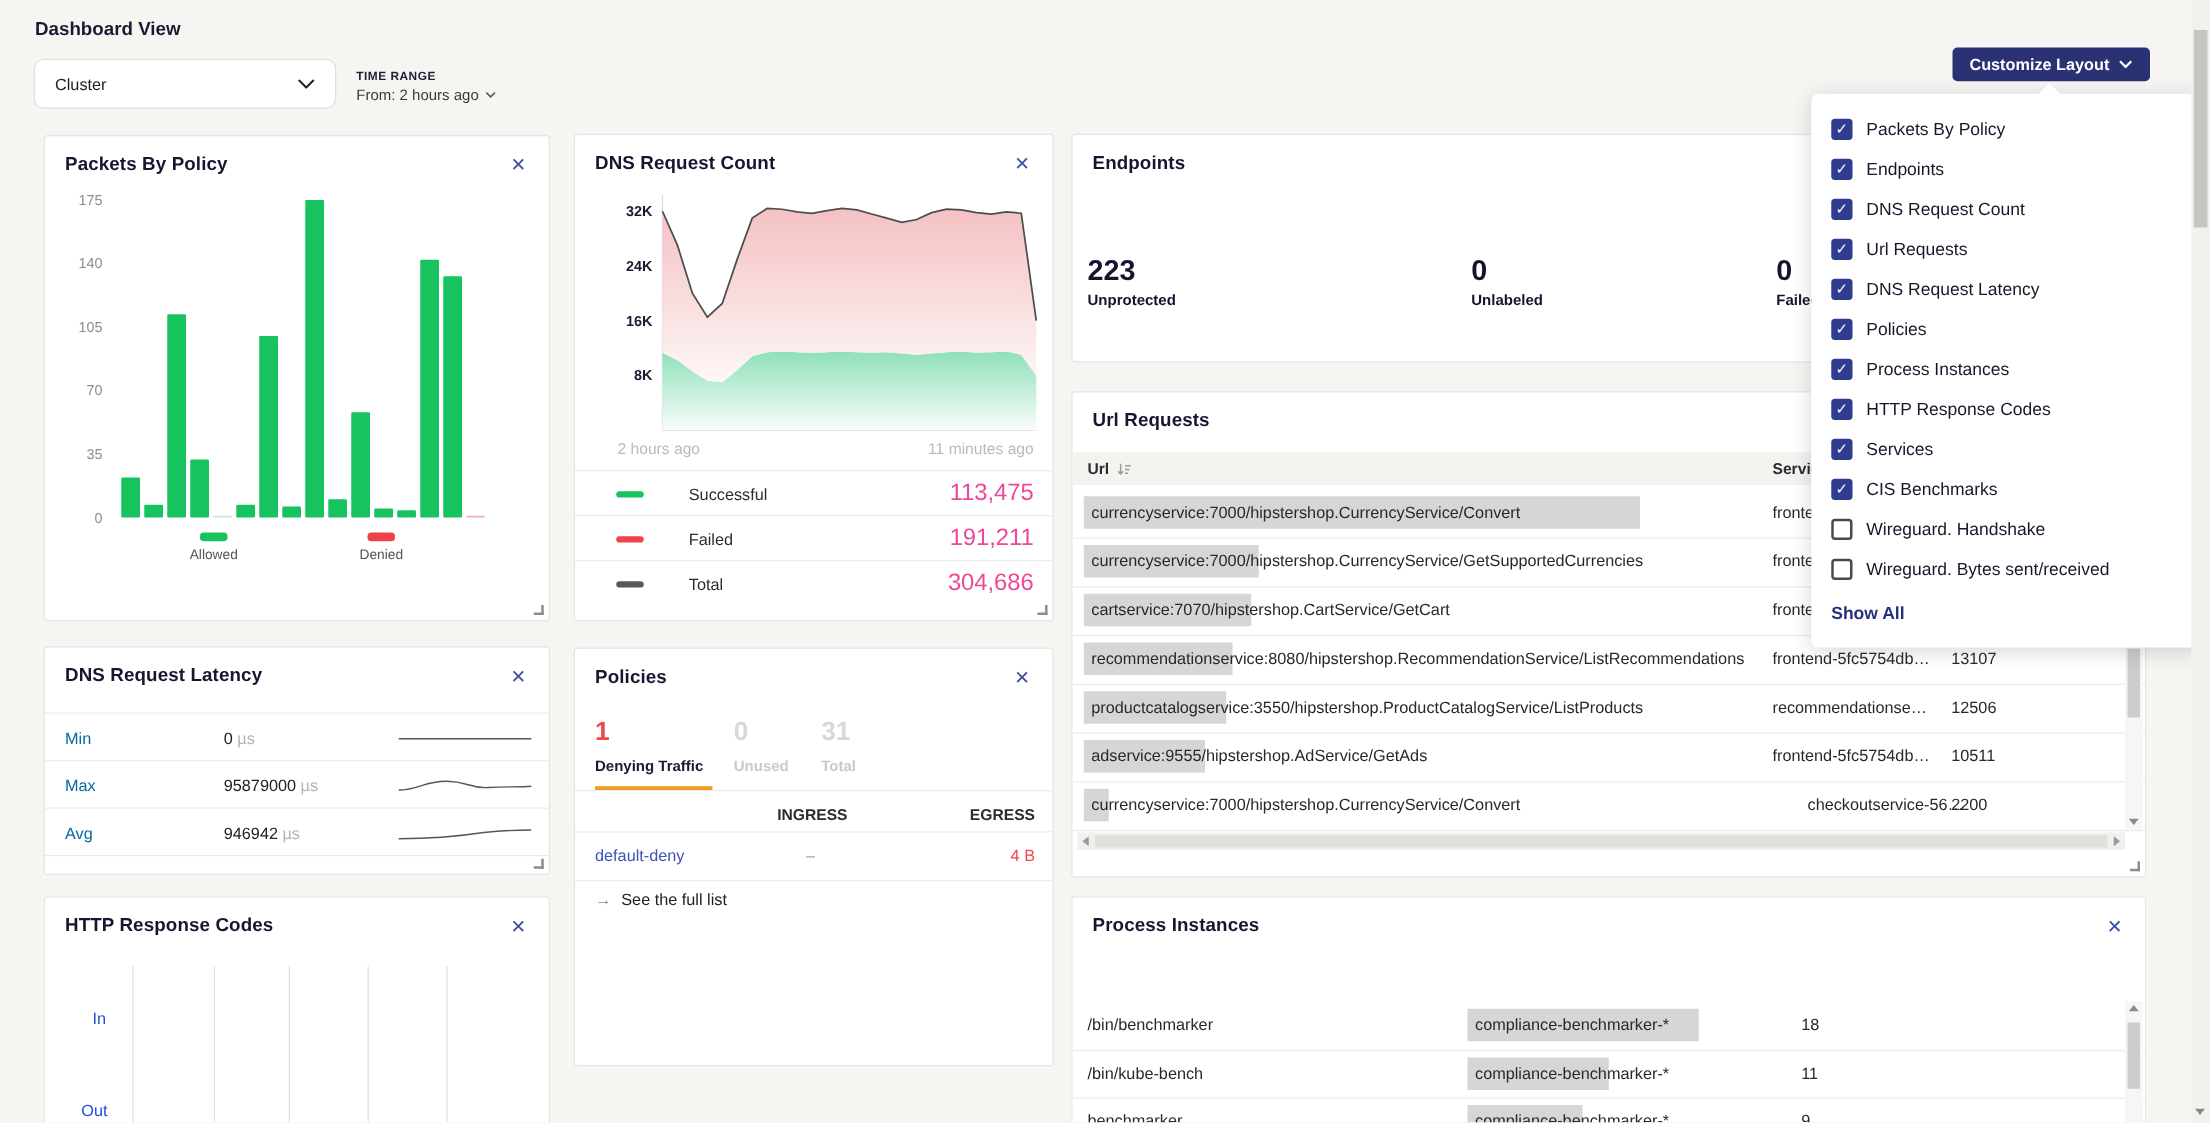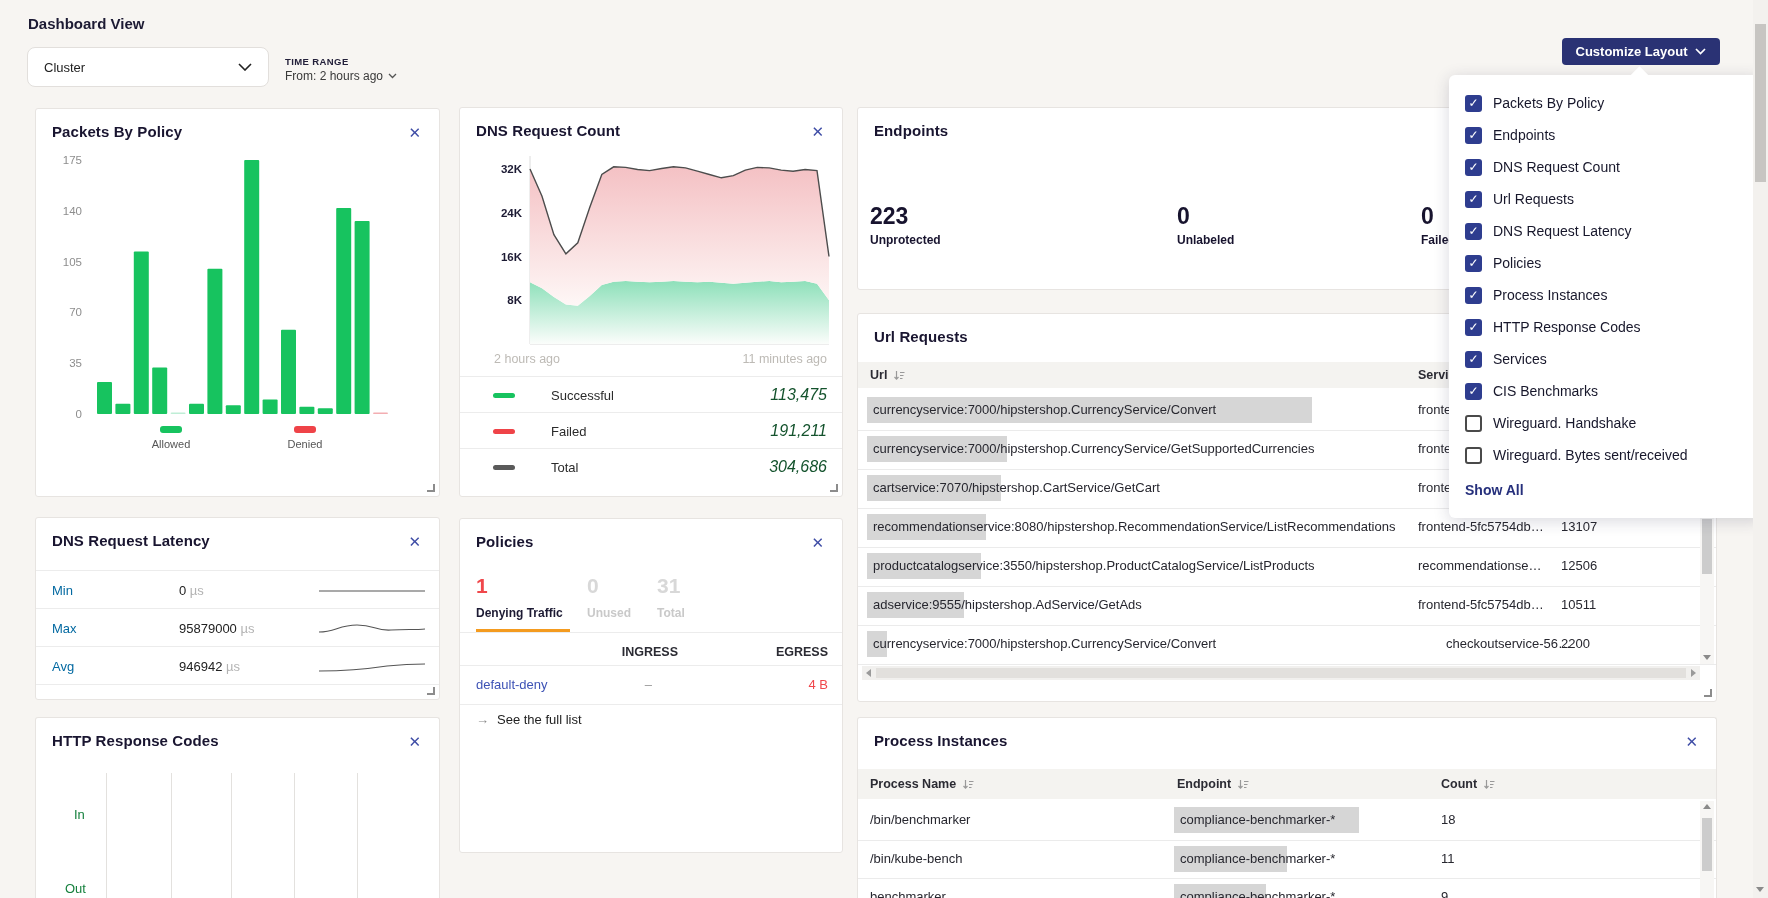--- a/index.html
+++ b/index.html
@@ -30,21 +30,21 @@
   .axis-label{font-size:11.5px;fill:#8d8d8d;font-family:"Liberation Sans",sans-serif;}
   
   .pkt-legend{position:absolute;top:317px;width:80px;text-align:center;}
   .pkt-swatch{width:22px;height:7px;border-radius:3px;margin:0 auto;}
   .pkt-name{font-size:11px;color:#555;margin-top:5px;}
   
   .dns-xlab{position:absolute;top:244px;font-size:12.5px;color:#bdbab5;}
   .legend-row{position:absolute;left:0;width:100%;height:36px;border-top:1px solid #ececec;display:flex;align-items:center;}
   .legend-swatch{position:absolute;left:33px;width:22px;height:5px;border-radius:2.5px;}
   .legend-name{position:absolute;left:91px;font-size:13px;color:#2b2b2b;}
-  .legend-value{position:absolute;right:15px;font-size:16px;color:#14532d;font-style:italic;}
+  .legend-value{position:absolute;right:15px;font-size:19px;color:#ec4899;}
   
   .ep-stat{position:absolute;top:95px;}
   .ep-value{font-size:23px;font-weight:800;color:#17132e;}
   .ep-label{font-size:12px;font-weight:700;color:#17132e;margin-top:3px;}
   
   .tbl-head{position:absolute;left:0;width:100%;height:25px;background:#f4f3f0;display:flex;align-items:center;}
   .th{font-size:12.5px;font-weight:700;color:#2b2b33;display:flex;align-items:center;gap:6px;position:absolute;}
   .t-row{position:absolute;left:0;width:100%;height:39px;border-bottom:1px solid #ebebeb;}
   .cell-text{font-size:13px;color:#27272f;white-space:nowrap;}
   .hl-cell{position:absolute;height:26px;top:6px;}
@@ -59,21 +59,21 @@
   
   .pol-tab{position:absolute;top:55px;cursor:pointer;}
   .pol-num{font-size:21px;font-weight:800;}
   .pol-lab{font-size:12px;font-weight:700;margin-top:8px;}
   .pol-underline{position:absolute;left:16px;top:110px;width:94px;height:3px;background:#f49b1f;}
   .pol-divider{position:absolute;left:0;top:113px;width:100%;border-top:1px solid #ececec;}
   .pol-link{position:absolute;left:16px;top:193px;font-size:13px;color:#222;display:flex;gap:8px;align-items:center;cursor:pointer;}
   .pol-link .arr{color:#8a8a8a;}
   
   .grid-v{position:absolute;top:55px;width:1px;background:#e3e1de;height:150px;}
-  .http-rowlab{position:absolute;font-size:13px;color:#15803d;}
+  .http-rowlab{position:absolute;font-size:13px;color:#1d4ed8;}
   
   .pg-scroll{position:absolute;right:0;top:0;width:15px;height:898px;background:#f3f1ee;z-index:60;}
   .pg-thumb{position:absolute;left:2px;top:24px;width:11px;height:158px;background:#c7c5c2;}
   .tri-down{width:0;height:0;border-left:4px solid transparent;border-right:4px solid transparent;border-top:5px solid #8a8a8a;}
   .tri-up{width:0;height:0;border-left:4px solid transparent;border-right:4px solid transparent;border-bottom:5px solid #8a8a8a;}
   .tri-right{width:0;height:0;border-top:4px solid transparent;border-bottom:4px solid transparent;border-left:5px solid #9a9a9a;}
   .tri-left{width:0;height:0;border-top:4px solid transparent;border-bottom:4px solid transparent;border-right:5px solid #9a9a9a;}
   .hscroll{position:absolute;left:4px;top:352px;width:838px;height:14px;background:#f1f0ee;display:flex;align-items:center;justify-content:space-between;padding:0 4px;box-sizing:border-box;}
   .hscroll-thumb{position:absolute;left:14px;right:14px;top:2px;height:10px;background:#e2e0dd;}
   .vscroll{position:absolute;width:14px;background:#f7f6f4;}
@@ -381,43 +381,20 @@
     <div class="grid-v" style="left:195px;"></div>
     <div class="grid-v" style="left:258px;"></div>
     <div class="grid-v" style="left:321px;"></div>
     <div class="http-rowlab" style="left:38px;top:89px;">In</div>
     <div class="http-rowlab" style="left:29px;top:163px;">Out</div>
   </div>
 
   <div class="card" style="left:857px;top:717px;width:860px;height:185px;border-bottom:none;">
     <div class="card-title">Process Instances</div>
     <span class="close-x">✕</span>
-    <div class="tbl-head" style="top:51px;height:30px;">
-      <div class="th" style="left:12px;">
-        <span>Process Name</span>
-        <svg width="12" height="11" viewBox="0 0 12 11">
-            <path d="M3.5 1 V9 M1.5 7 L3.5 9.2 L5.5 7" stroke="#999" stroke-width="1.2" fill="none"></path>
-            <path d="M7 2.5 h4.5 M7 5.5 h3.5 M7 8.5 h2.5" stroke="#999" stroke-width="1.2"></path>
-          </svg>
-      </div>
-      <div class="th" style="left:319px;">
-        <span>Endpoint</span>
-        <svg width="12" height="11" viewBox="0 0 12 11">
-            <path d="M3.5 1 V9 M1.5 7 L3.5 9.2 L5.5 7" stroke="#999" stroke-width="1.2" fill="none"></path>
-            <path d="M7 2.5 h4.5 M7 5.5 h3.5 M7 8.5 h2.5" stroke="#999" stroke-width="1.2"></path>
-          </svg>
-      </div>
-      <div class="th" style="left:583px;">
-        <span>Count</span>
-        <svg width="12" height="11" viewBox="0 0 12 11">
-            <path d="M3.5 1 V9 M1.5 7 L3.5 9.2 L5.5 7" stroke="#999" stroke-width="1.2" fill="none"></path>
-            <path d="M7 2.5 h4.5 M7 5.5 h3.5 M7 8.5 h2.5" stroke="#999" stroke-width="1.2"></path>
-          </svg>
-      </div>
-    </div>
     <div id="process-rows">
         <div class="t-row" style="top: 83px; height: 38.5px;">
           <div class="cell-text" style="position: absolute; left: 12px; top: 0px; line-height: 38px;">/bin/benchmarker</div>
           <div class="hl-cell" style="left: 316px; width: 250px;">
             <div class="hl-bar" style="width: 185px;"></div>
             <div class="hl-text">compliance-benchmarker-*</div>
           </div>
           <div class="cell-text" style="position: absolute; left: 583px; top: 0px; line-height: 38px;">18</div>
         </div>
         <div class="t-row" style="top: 121.5px; height: 38.5px;">

